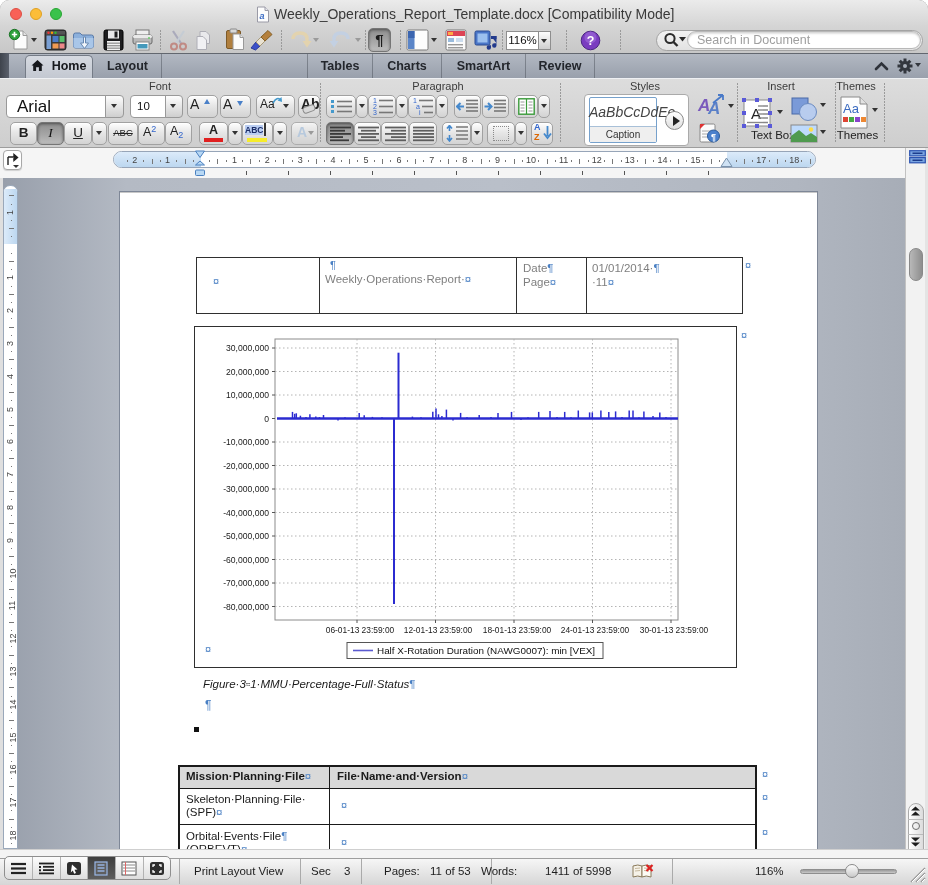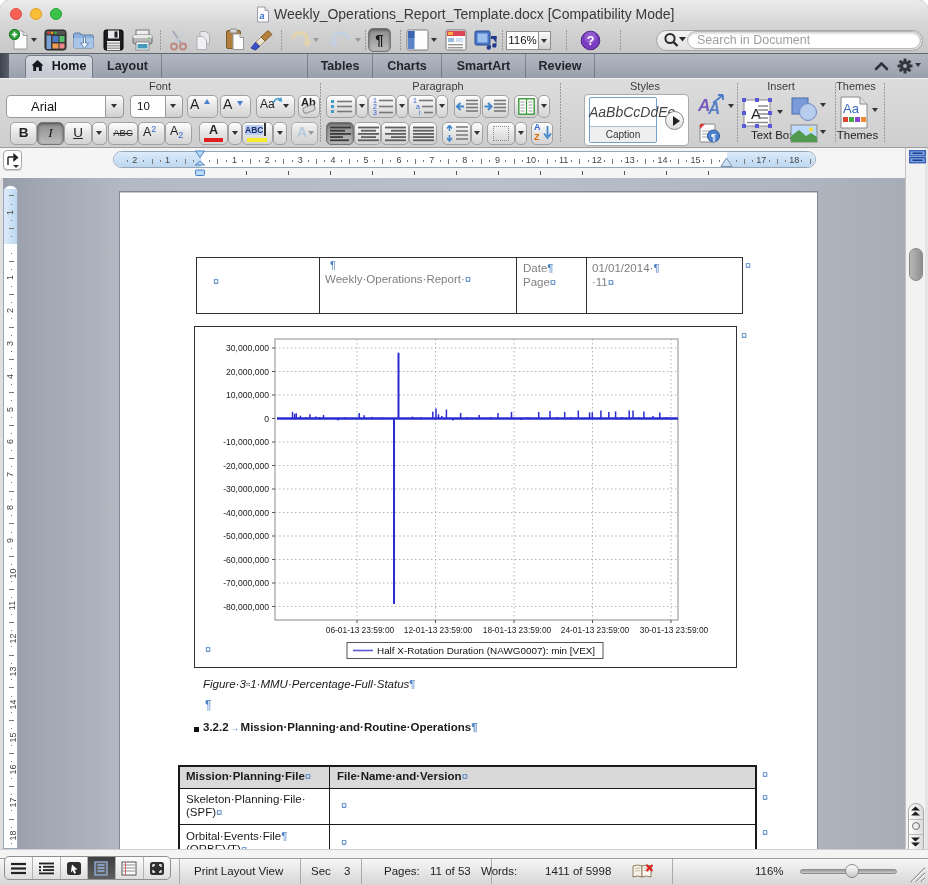--- a/index.html
+++ b/index.html
@@ -196,41 +196,41 @@
 <div class="ab sep" style="left:320px;top:83px;height:60px"></div>
 <div class="ab sep" style="left:560px;top:83px;height:60px"></div>
 <div class="ab sep" style="left:737px;top:83px;height:60px"></div>
 <div class="ab sep" style="left:835px;top:83px;height:60px"></div>
 <div class="ab sep" style="left:884px;top:83px;height:60px"></div>
 <div class="glabel" style="left:100px;top:80px;width:120px">Font</div>
 <div class="glabel" style="left:378px;top:80px;width:120px">Paragraph</div>
 <div class="glabel" style="left:585px;top:80px;width:120px">Styles</div>
 <div class="glabel" style="left:721px;top:80px;width:120px">Insert</div>
 <div class="glabel" style="left:796px;top:80px;width:120px">Themes</div>
-<div class="ab" style="left:6px;top:95px;width:100px;height:23px;background:#fff;border:1px solid #999;border-radius:4px 0 0 4px;font-size:13px;line-height:21px;color:#111;padding-left:24px">Arial</div>
+<div class="ab" style="left:6px;top:95px;width:100px;height:23px;background:#fff;border:1px solid #999;border-radius:4px 0 0 4px;font-size:17px;line-height:21px;color:#111;padding-left:10px">Arial</div>
 <div class="ab" style="left:105px;top:95px;width:19px;height:23px;border:1px solid #999;border-radius:0 4px 4px 0;background:linear-gradient(#fdfdfd,#cfcfcf)"></div>
 <div class="cart" style="left:111px;top:104px"></div>
 <div class="ab" style="left:130px;top:95px;width:36px;height:23px;background:#fff;border:1px solid #999;border-radius:4px 0 0 4px;font-size:11.5px;line-height:21px;color:#111;padding-left:6px">10</div>
 <div class="ab" style="left:165px;top:95px;width:18px;height:23px;border:1px solid #999;border-radius:0 4px 4px 0;background:linear-gradient(#fdfdfd,#cfcfcf)"></div>
 <div class="cart" style="left:170px;top:104px"></div>
 <div class="btn" style="left:187px;top:95px;width:31px;height:23px"></div>
 <div class="ab" style="left:190px;top:96px;font-size:14px;color:#222">A</div>
 <div class="ab" style="left:204px;top:99px;width:0;height:0;border-left:3.2px solid transparent;border-right:3.2px solid transparent;border-bottom:5px solid #4a80c8"></div>
 <div class="btn" style="left:220px;top:95px;width:31px;height:23px"></div>
 <div class="ab" style="left:223px;top:96px;font-size:14px;color:#222">A</div>
 <div class="ab" style="left:237px;top:101px;width:0;height:0;border-left:3.2px solid transparent;border-right:3.2px solid transparent;border-top:5px solid #4a80c8"></div>
 <div class="btn" style="left:256px;top:95px;width:39px;height:23px"></div>
 <div class="ab" style="left:260px;top:97px;font-size:12px;color:#222">Aa</div>
 <svg class="ab" style="left:272px;top:96px" width="10" height="8" viewBox="0 0 10 8">
       <path d="M1 7 Q5 0 9 4" fill="none" stroke="#49c" stroke-width="1.6"></path>
       <path d="M9.5 1 L10 6 L5.5 4.5 Z" fill="#49c"></path>
     </svg>
 <div class="cart" style="left:283px;top:104px"></div>
 <div class="btn" style="left:298px;top:95px;width:22px;height:23px"></div>
-<div class="ab" style="left:301px;top:96px;font-size:11px;font-weight:bold;color:#222">Ab</div>
+<div class="ab" style="left:301px;top:96px;font-size:14px;font-weight:bold;color:#222">Ab</div>
 <svg class="ab" style="left:302px;top:103px" width="15" height="11" viewBox="0 0 15 11">
       <rect x="1" y="3" width="12" height="6" rx="2.5" transform="rotate(-20 7 6)" fill="#d9d9d9" stroke="#8a8a8a"></rect>
     </svg>
 <div class="btn" style="left:10px;top:122px;width:27px;height:23px"></div>
 <div class="ab" style="left:10px;top:122px;width:27px;height:21px;text-align:center;font-size:13.5px;font-weight:bold;color:#222;line-height:21px">B</div>
 <div class="btn pressed" style="left:37px;top:122px;width:27px;height:23px"></div>
 <div class="ab" style="left:37px;top:122px;width:27px;height:21px;text-align:center;font-size:13.5px;font-style:italic;font-family:'Liberation Serif',serif;color:#111;line-height:21px">I</div>
 <div class="btn" style="left:64px;top:122px;width:28px;height:23px"></div>
 <div class="ab" style="left:64px;top:122px;width:28px;height:21px;text-align:center;font-size:13.5px;text-decoration:underline;color:#222;line-height:21px">U</div>
 <div class="btn" style="left:92px;top:122px;width:15px;height:23px"></div>
@@ -687,21 +687,20 @@
             <rect x="346" y="641.5" width="256" height="16" fill="#fff" stroke="#555" stroke-width="1"></rect>
             <line x1="352" y1="649.5" x2="372" y2="649.5" stroke="#5a5ad0" stroke-width="1.6"></line>
             <text x="376" y="653" font-size="9.9" fill="#111">Half X-Rotation Duration (NAWG0007): min [VEX]</text>
           </svg>
 </div>
 <div class="mk" style="left:85px;top:452px">¤</div>
 <div class="mk" style="left:621px;top:138px">¤</div>
 <div class="blktx" style="left:83px;top:486px;font-style:italic">Figure·3<span style="font-size:8px;vertical-align:1px">≈</span>1·MMU·Percentage-Full·Status<span class="blue" style="font-style:normal">¶</span></div>
 <div class="mk" style="left:85px;top:508px;font-size:12px">¶</div>
 <div class="ab" style="left:74px;top:534.5px;width:5px;height:5px;background:#111"></div>
-<div class="blktx" style="left:83px;top:529px;font-weight:bold">3.2.2<span class="blue" style="font-weight:normal;padding:0 1px;font-size:10px">→</span>Mission·Planning·and·Routine·Operations<span class="blue">¶</span></div>
 <div class="ab" style="left:58px;top:573px;width:579px;height:84px;border:2px solid #1a1a1a;border-bottom:none"></div>
 <div class="ab" style="left:60px;top:575px;width:575px;height:21px;background:#d9d9d9"></div>
 <div class="ab" style="left:60px;top:596px;width:575px;height:1px;background:#1a1a1a"></div>
 <div class="ab" style="left:60px;top:632px;width:575px;height:1px;background:#1a1a1a"></div>
 <div class="ab" style="left:209px;top:575px;width:1px;height:82px;background:#1a1a1a"></div>
 <div class="blktx" style="left:66px;top:578px;font-weight:bold">Mission·Planning·File<span class="blue" style="font-weight:normal">¤</span></div>
 <div class="blktx" style="left:217px;top:578px;font-weight:bold">File·Name·and·Version<span class="blue" style="font-weight:normal">¤</span></div>
 <div class="blktx" style="left:66px;top:601px">Skeleton·Planning·File·<br>(SPF)<span class="blue">¤</span></div>
 <div class="mk" style="left:221px;top:608px">¤</div>
 <div class="blktx" style="left:66px;top:638px">Orbital·Events·File<span class="blue">¶</span><br>(ORBEVT)<span class="blue">¤</span></div>

